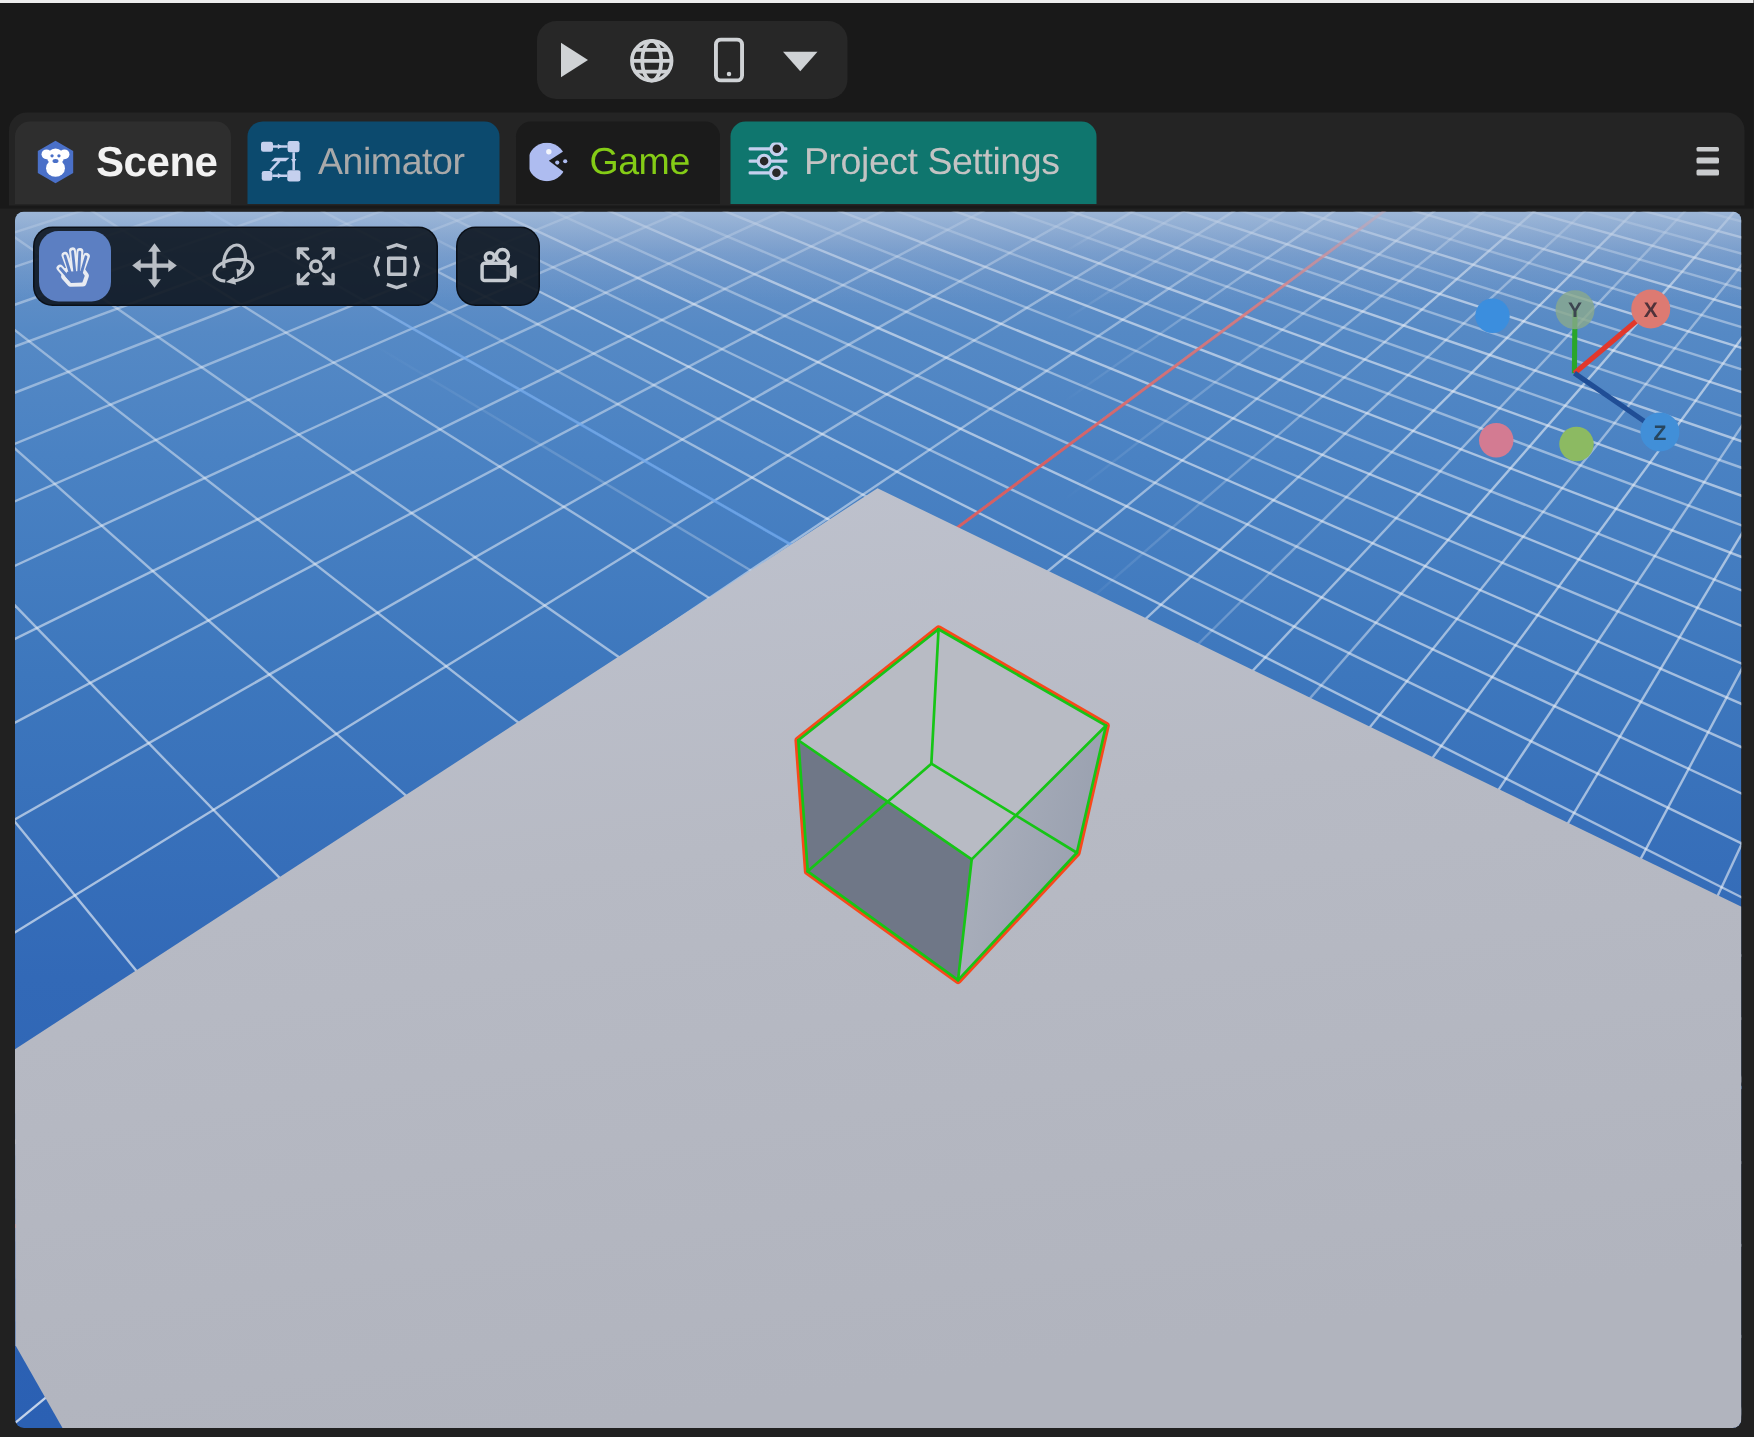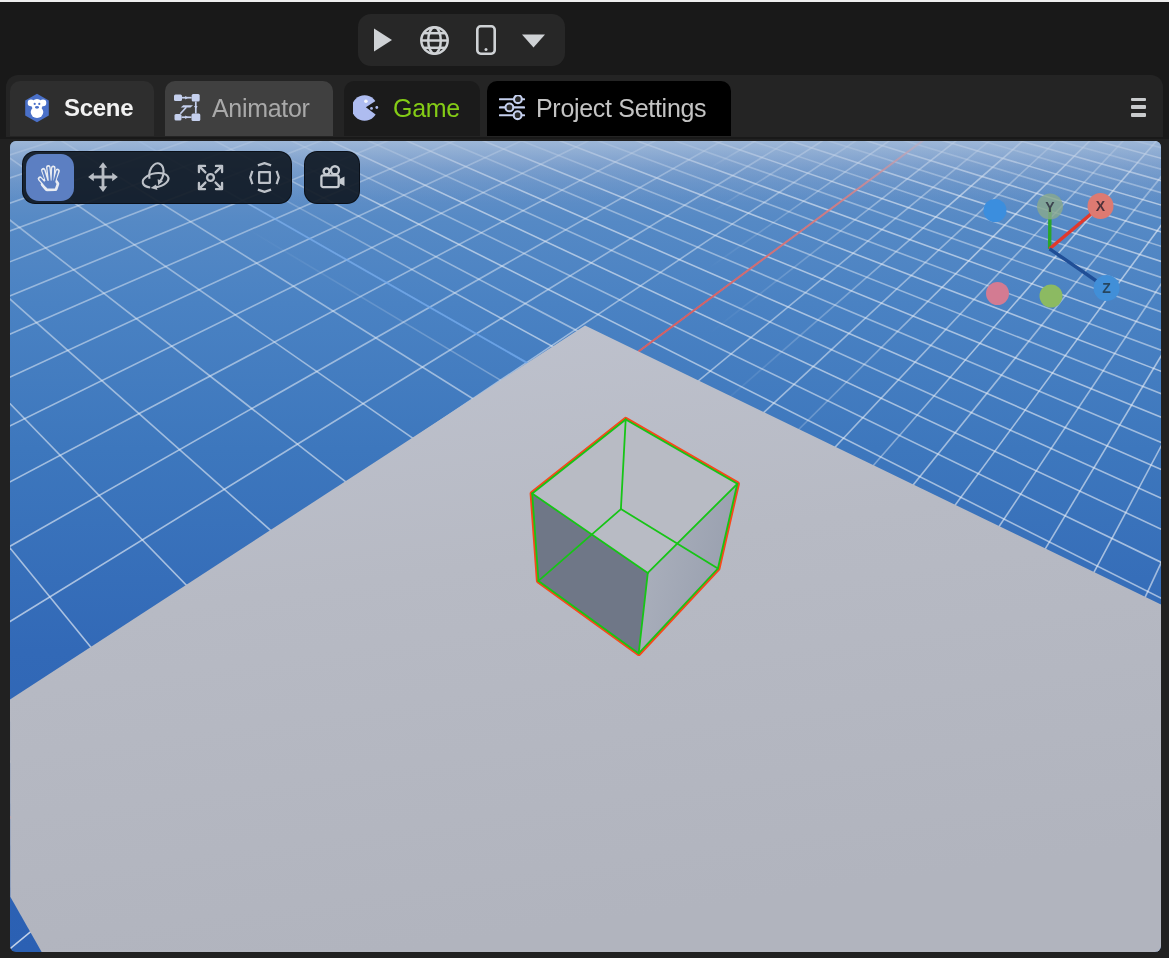--- a/index.html
+++ b/index.html
@@ -33,34 +33,34 @@
       <line x1="5.2" y1="23.8" x2="27.8" y2="23.8"></line>
     </svg>
 <svg width="20" height="30" viewBox="0 0 20 30">
       <rect x="1.3" y="1.3" width="17.4" height="27.4" rx="3.4" fill="none" stroke="#cfd2d5" stroke-width="2.6"></rect>
       <circle cx="10" cy="24.4" r="1.5" fill="#cfd2d5"></circle>
     </svg>
 <svg width="27" height="17" viewBox="0 0 27 17">
       <path d="M2 2.5 L25 2.5 L13.5 15.5 Z" fill="#cfd2d5"></path>
     </svg>
 </div>
-<div class="tab abs" style="left:10px; width:144px; background:#2e2e2e; color:#f2f2f2; font-weight:bold; font-size:24px;">
+<div class="tab abs" style="left:10px; width:144px; background:#2e2e2e; color:#f2f2f2; font-weight:bold; font-size:28px;">
  <span class="ic" style="margin:0 14px 0 14px;">
       <svg width="26" height="30" viewBox="0 0 26 30">
   <path d="M13 0.8 L24.8 7.6 L24.8 22.4 L13 29.2 L1.2 22.4 L1.2 7.6 Z" fill="#4a70c8"></path>
   <circle cx="7" cy="9.9" r="3.3" fill="#fff"></circle>
         <circle cx="19" cy="9.9" r="3.3" fill="#fff"></circle>
   <circle cx="13" cy="11.7" r="5.7" fill="#fff"></circle>
   <ellipse cx="13" cy="19.1" rx="6.3" ry="5.8" fill="#fff"></ellipse>
   <circle cx="10.7" cy="10.9" r="1.1" fill="#4a70c8"></circle>
         <circle cx="15.3" cy="10.9" r="1.1" fill="#4a70c8"></circle>
   <ellipse cx="13" cy="14.3" rx="2" ry="1.35" fill="#4a70c8"></ellipse>
  </svg>
     </span>Scene</div>
-<div class="tab abs" style="left:165px; width:168px; background:#404040; color:#a9a9a9;align-items:center;">
+<div class="tab abs" style="left:165px; width:168px; background:#0c4a6e; color:#a9a9a9;align-items:center;">
  <span class="ic" style="margin:0 11px 0 9px;">
       <svg width="27" height="28" viewBox="0 0 27 28" fill="#c5d0ee">
   <rect x="0" y="0.5" width="8" height="6.6" rx="1.5"></rect>
         <rect x="17.7" y="0" width="8" height="7.5" rx="1.5"></rect>
   <rect x="0.5" y="20" width="7" height="6.5" rx="1.5"></rect>
         <rect x="17.5" y="19.5" width="8.8" height="7.5" rx="1.5"></rect>
   <g stroke="#c5d0ee" stroke-width="1.7" fill="none">
           <path d="M8 3.7 H17.7"></path>
           <path d="M7.5 23.2 H17.5"></path>
           <path d="M21.8 7.5 V19.5"></path>
@@ -75,21 +75,21 @@
 <div class="tab abs" style="left:344px; width:136px; background:#1b1b1b; color:#84cc16;">
  <span class="ic" style="margin:0 14px 0 9px;">
       <svg width="26" height="26" viewBox="0 0 26 26">
   <circle cx="11.6" cy="13" r="12.8" fill="#aebcf0"></circle>
   <polygon points="12.9,12.2 27,3.0 26.2,22.2" fill="#1b1b1b"></polygon>
   <circle cx="12.9" cy="6.2" r="1.8" fill="#f3f5fb"></circle>
   <circle cx="18.5" cy="13.4" r="1.4" fill="#aebcf0"></circle>
         <circle cx="23.8" cy="12.5" r="1.4" fill="#aebcf0"></circle>
  </svg>
     </span>Game</div>
-<div class="tab abs" style="left:487px; width:244px; background:#000000; color:#c3c3c3;">
+<div class="tab abs" style="left:487px; width:244px; background:#0f766e; color:#c3c3c3;">
  <span class="ic" style="margin:0 11px 0 12px;">
       <svg width="26" height="26" viewBox="0 0 26 26" stroke="#c5d0ee" fill="none" stroke-width="2.1" stroke-linecap="round">
   <line x1="0.8" y1="4.2" x2="25.2" y2="4.2"></line>
         <line x1="0.8" y1="12.4" x2="25.2" y2="12.4"></line>
         <line x1="0.8" y1="20.2" x2="25.2" y2="20.2"></line>
   <circle cx="18.9" cy="4.2" r="3.9" fill="#282828"></circle>
         <circle cx="10.4" cy="12.4" r="3.9" fill="#282828"></circle>
         <circle cx="18.6" cy="20.2" r="3.9" fill="#282828"></circle>
  </svg>
     </span>Project Settings</div>

